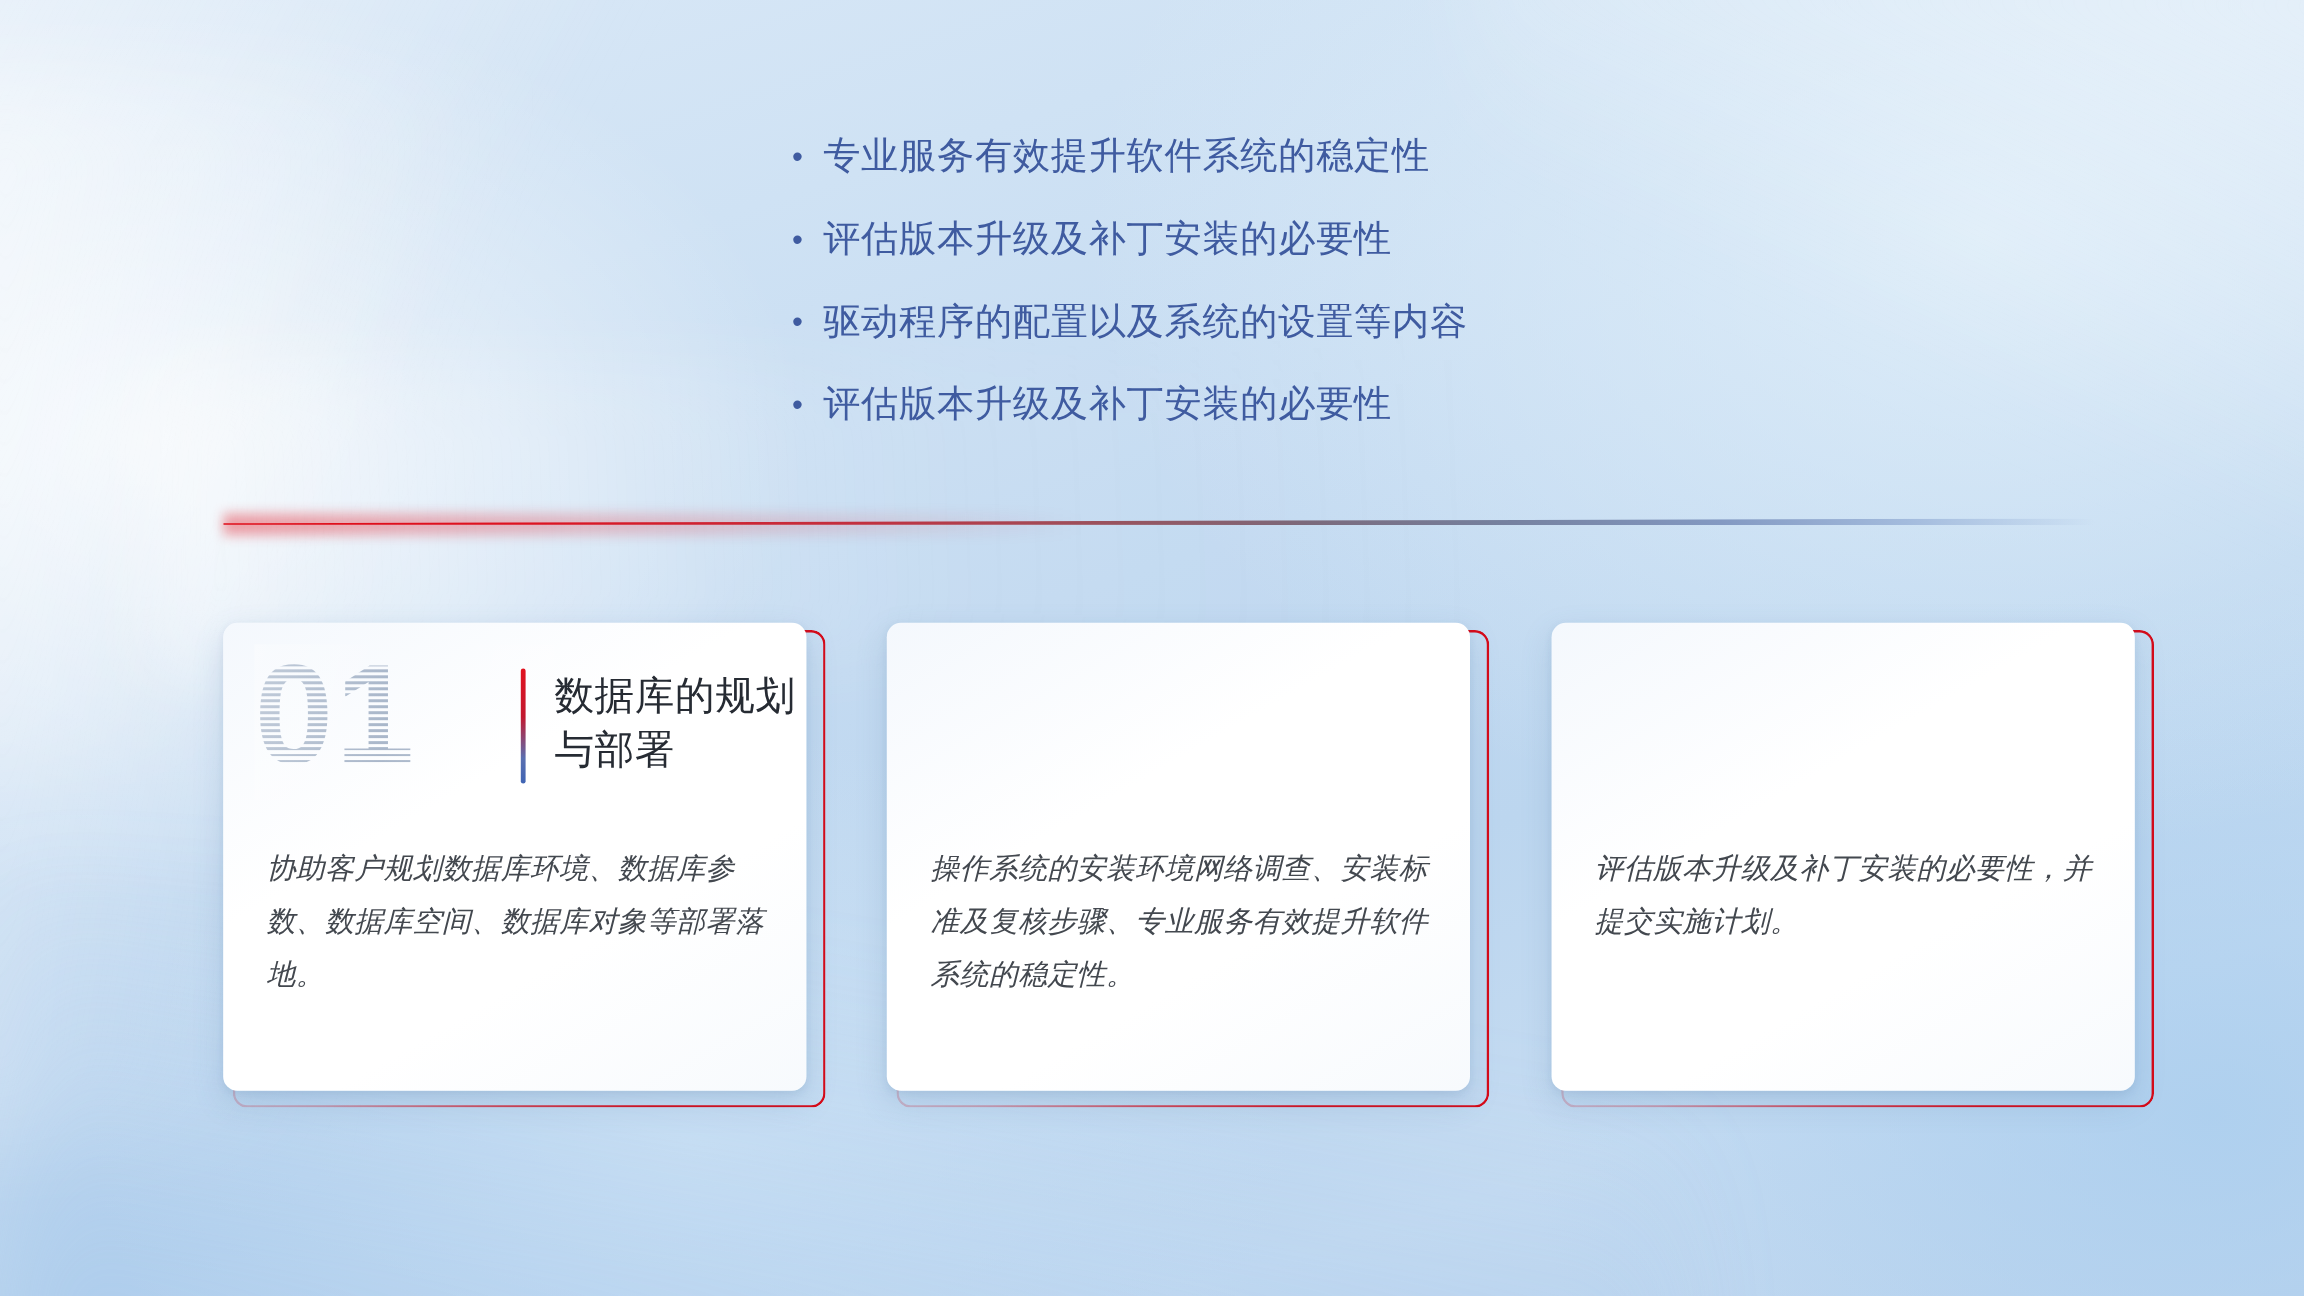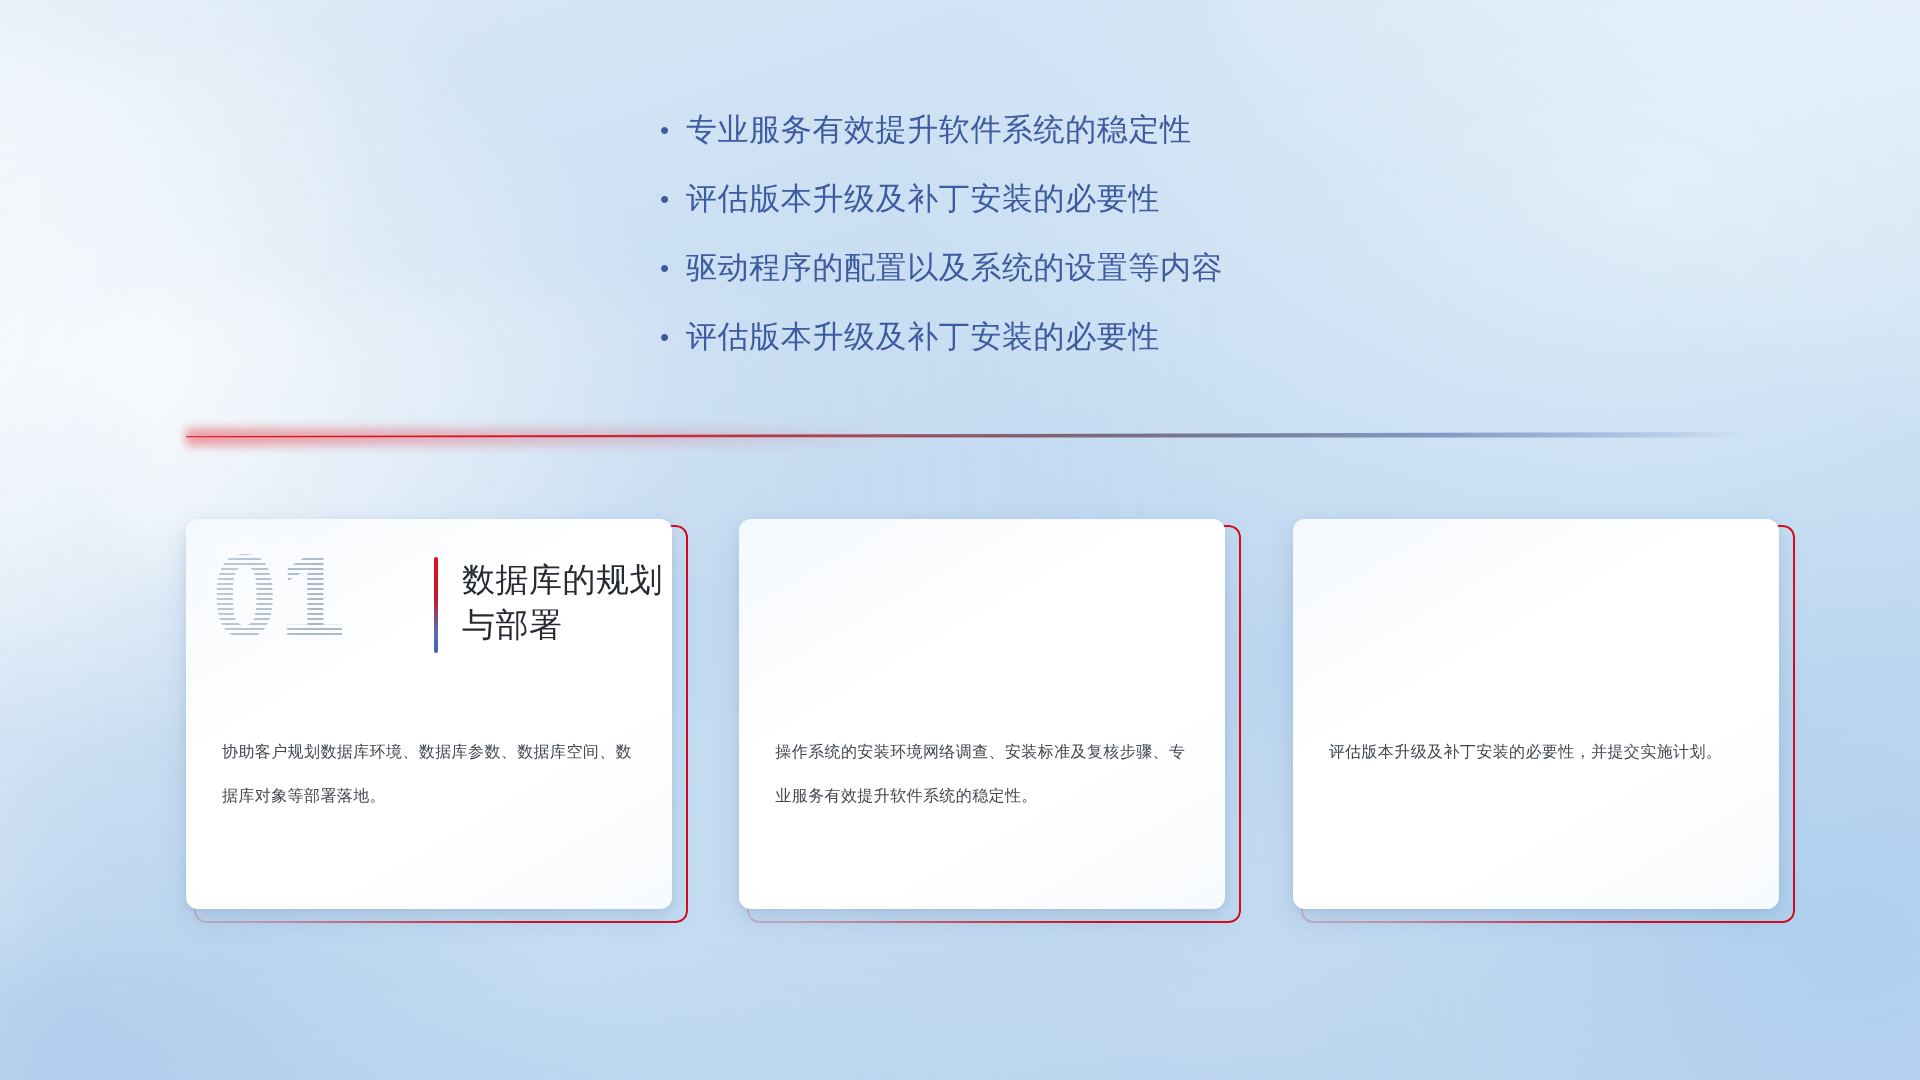--- a/index.html
+++ b/index.html
@@ -184,26 +184,27 @@
   .card-title{
     font-size:33px;
     line-height:45px;
     font-weight:500;
     color:#262b33;
     letter-spacing:.5px;
     white-space:pre-line;
   }
   .card-body{
     position:absolute;
-    left:36px;top:211px;
+    left:36px;top:184px;
     width:416px;
-    font-size:16px;
+    font-size:24px;
     line-height:44px;
     color:#43484f;
     letter-spacing:.4px;
+    font-style:italic;
   }
 </style>
 </head>
 <body>
 
 <div class="slide">
 
   <div class="bg-streak s1"></div>
   <div class="bg-streak s2"></div>
   <div class="bg-streak s3"></div>

